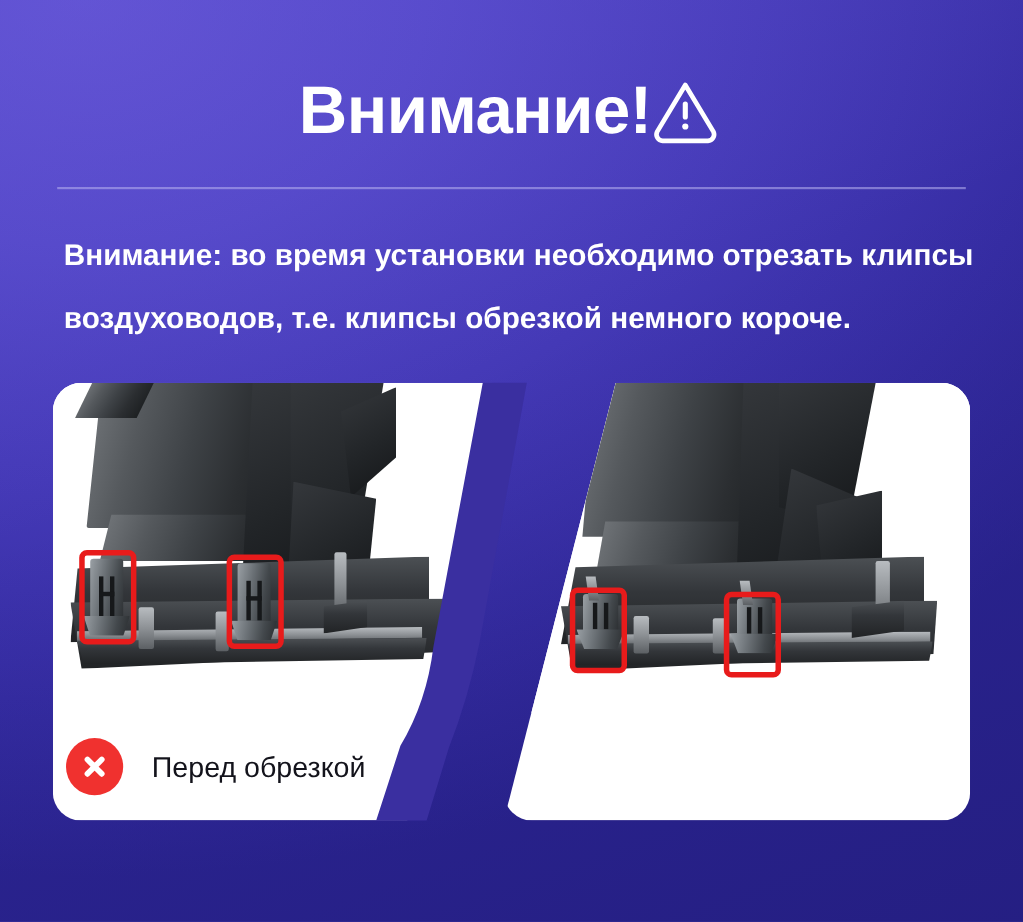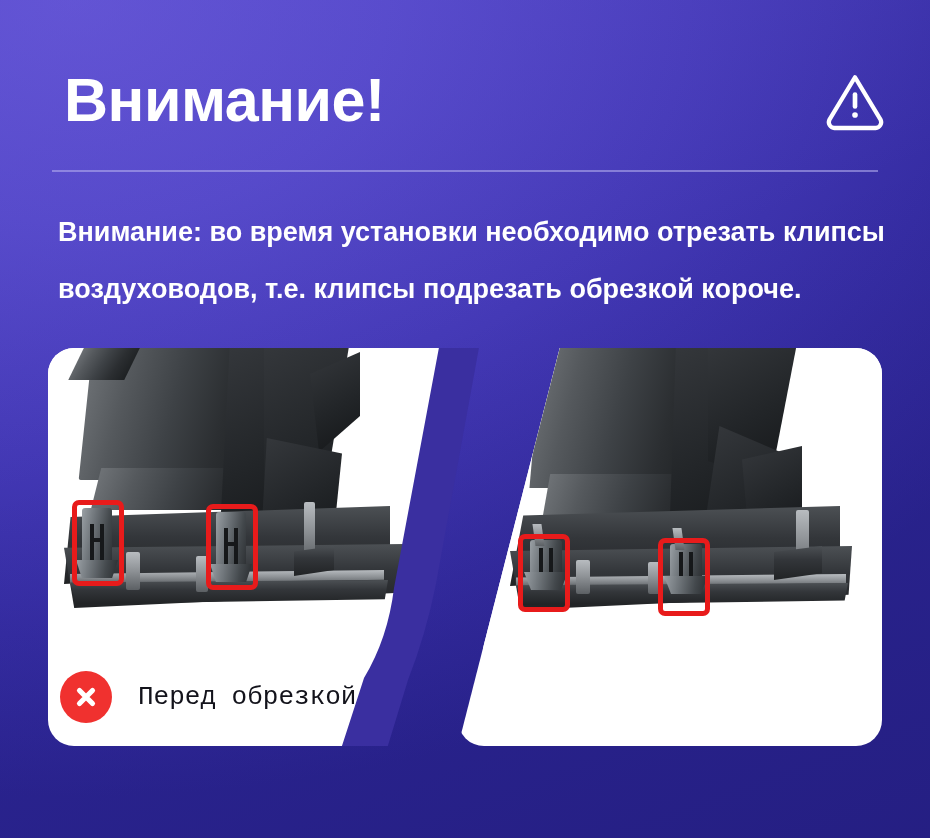--- a/index.html
+++ b/index.html
@@ -24,27 +24,27 @@
     content: "";
     position: absolute;
     inset: 0;
     background: linear-gradient(160deg, rgba(110,95,225,0.35) 0%, rgba(60,48,170,0.0) 42%, rgba(28,23,110,0.45) 100%);
     pointer-events: none;
   }
 
   
   .header {
     position: absolute;
-    left: 64px;
+    left: 52px;
     top: 52px;
     width: 826px;
     height: 96px;
     display: flex;
     align-items: center;
-    justify-content: space-between;
+    justify-content: center;
     z-index: 5;
   }
   .title {
     color: #ffffff;
     font-size: 61px;
     font-weight: bold;
     letter-spacing: -0.5px;
     line-height: 1;
     white-space: nowrap;
   }
@@ -88,21 +88,20 @@
     height: 398px;
     z-index: 4;
   }
 
   .panel {
     position: absolute;
     top: 0;
     height: 100%;
     background: #ffffff;
     overflow: hidden;
-    font-family: Liberation Mono, monospace;
   }
   .panel-left {
     left: 0;
     width: 424px;
     border-radius: 26px 26px 26px 26px;
     clip-path: polygon(0 0, 100% 0, 76% 100%, 0 100%);
   }
   .panel-right {
     left: 410px;
     width: 424px;
@@ -229,21 +228,21 @@
       <path d="M32 8.5 L58.5 52.5 a6 6 0 0 1 -5.2 8.4 H10.7 a6 6 0 0 1 -5.2 -8.4 Z" fill="none" stroke="#ffffff" stroke-width="4.4" stroke-linejoin="round"></path>
       <rect x="29.6" y="24" width="4.8" height="17" rx="2.4" fill="#ffffff"></rect>
       <circle cx="32" cy="47.5" r="2.9" fill="#ffffff"></circle>
     </svg>
   </div>
 
   <div class="rule"></div>
 
   <div class="body-copy">
     <span class="ln">Внимание: во время установки необходимо отрезать клипсы</span>
-    <span class="ln">воздуховодов, т.е. клипсы подрезать обрезкой короче.</span>
+    <span class="ln">воздуховодов, т.е. клипсы обрезкой немного короче.</span>
   </div>
 
   <div class="card">
 
     <div class="panel panel-left">
 
       <div class="photo">
 
         <div class="duct-main" style="left:38px; top:-8px; width:180px; height:140px; transform:skewX(-6deg); border-radius:2px;"></div>
         <div class="duct-main" style="left:30px; top:-8px; width:56px; height:40px; transform:skew(-26deg,0deg);"></div>

